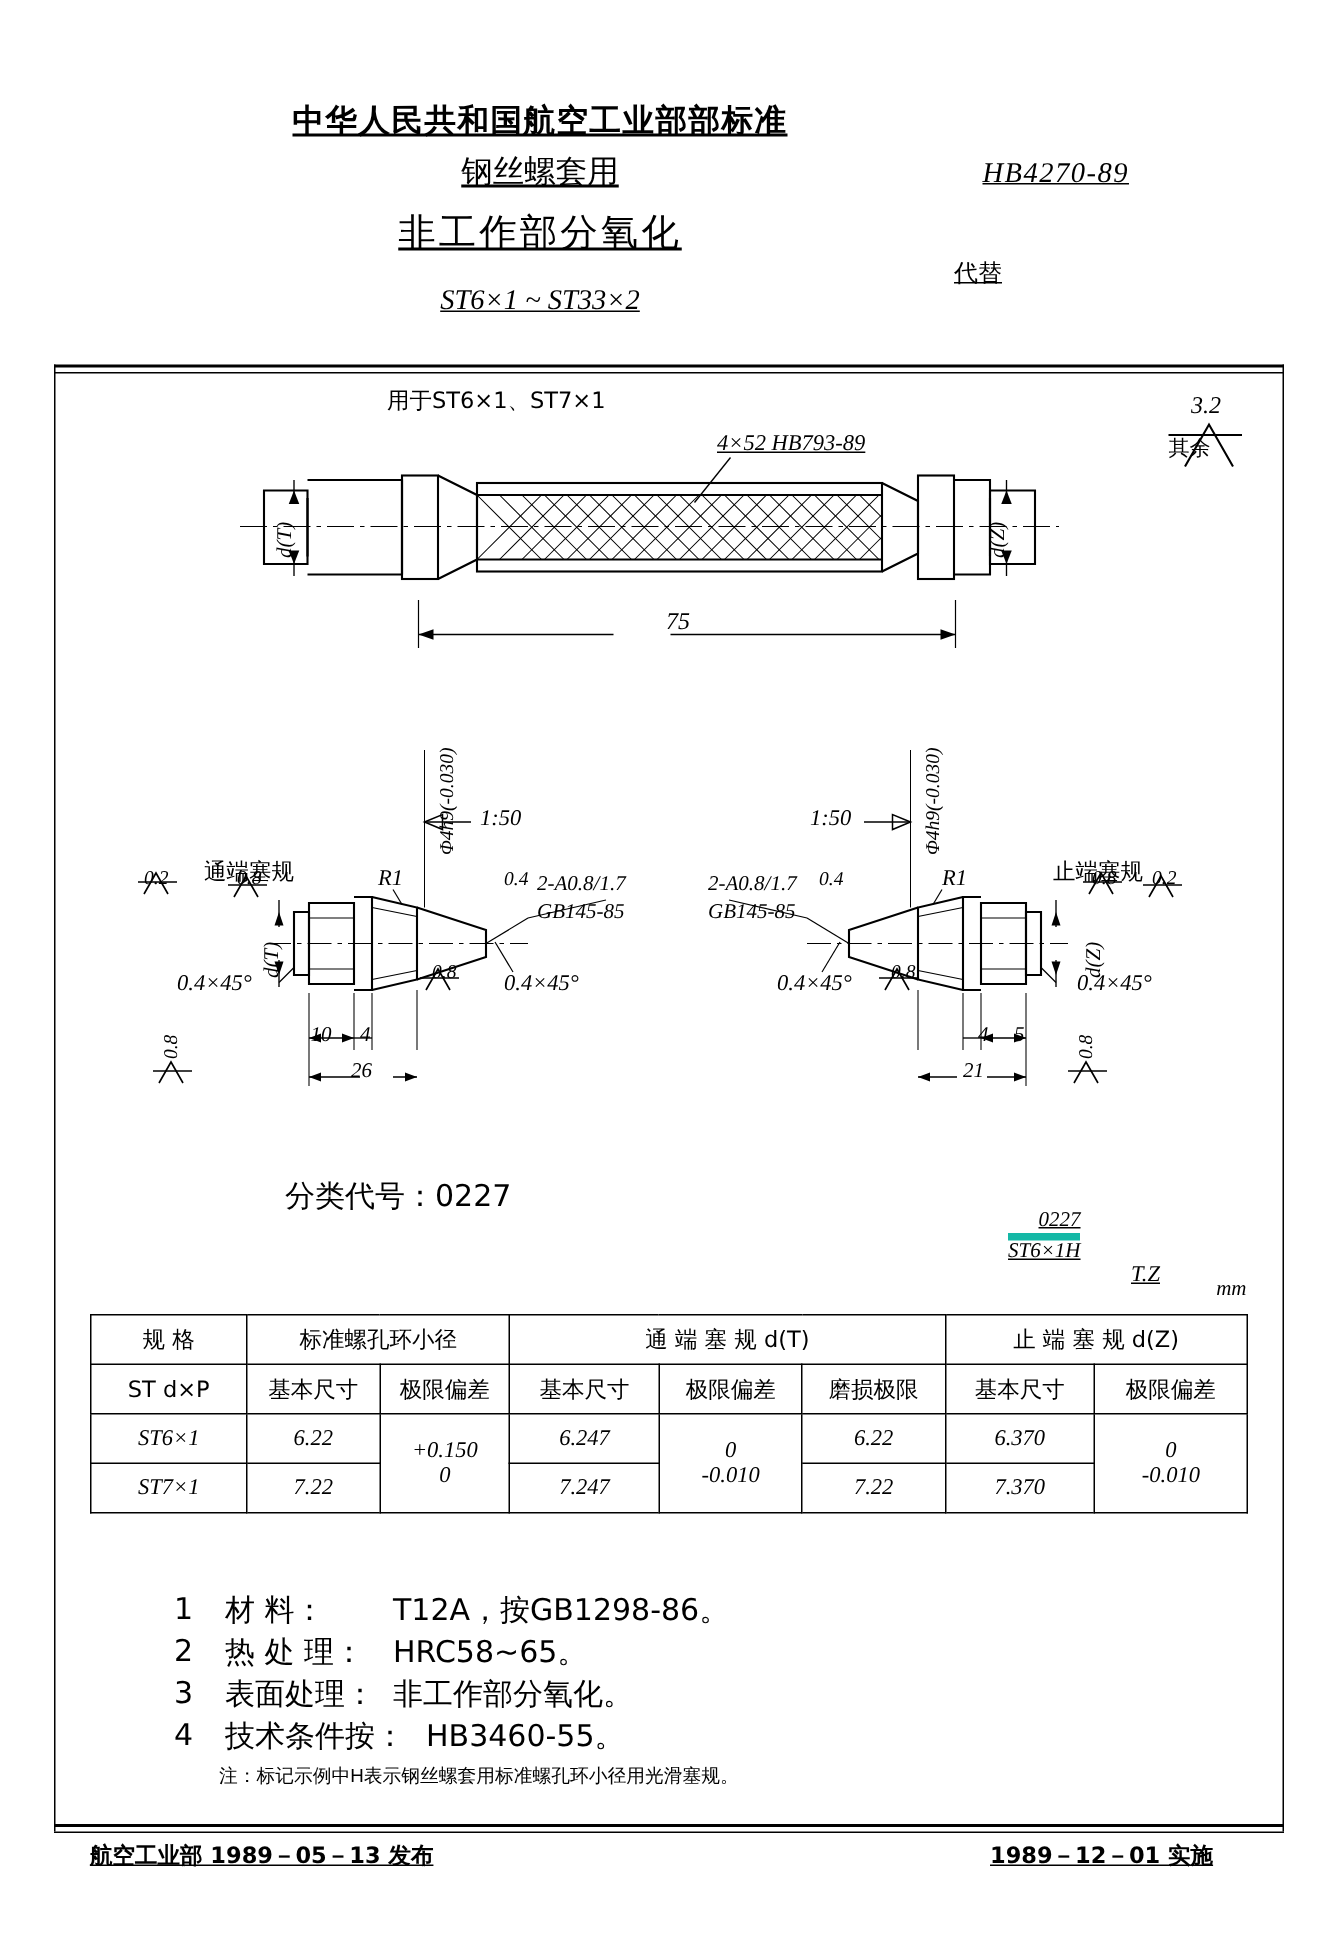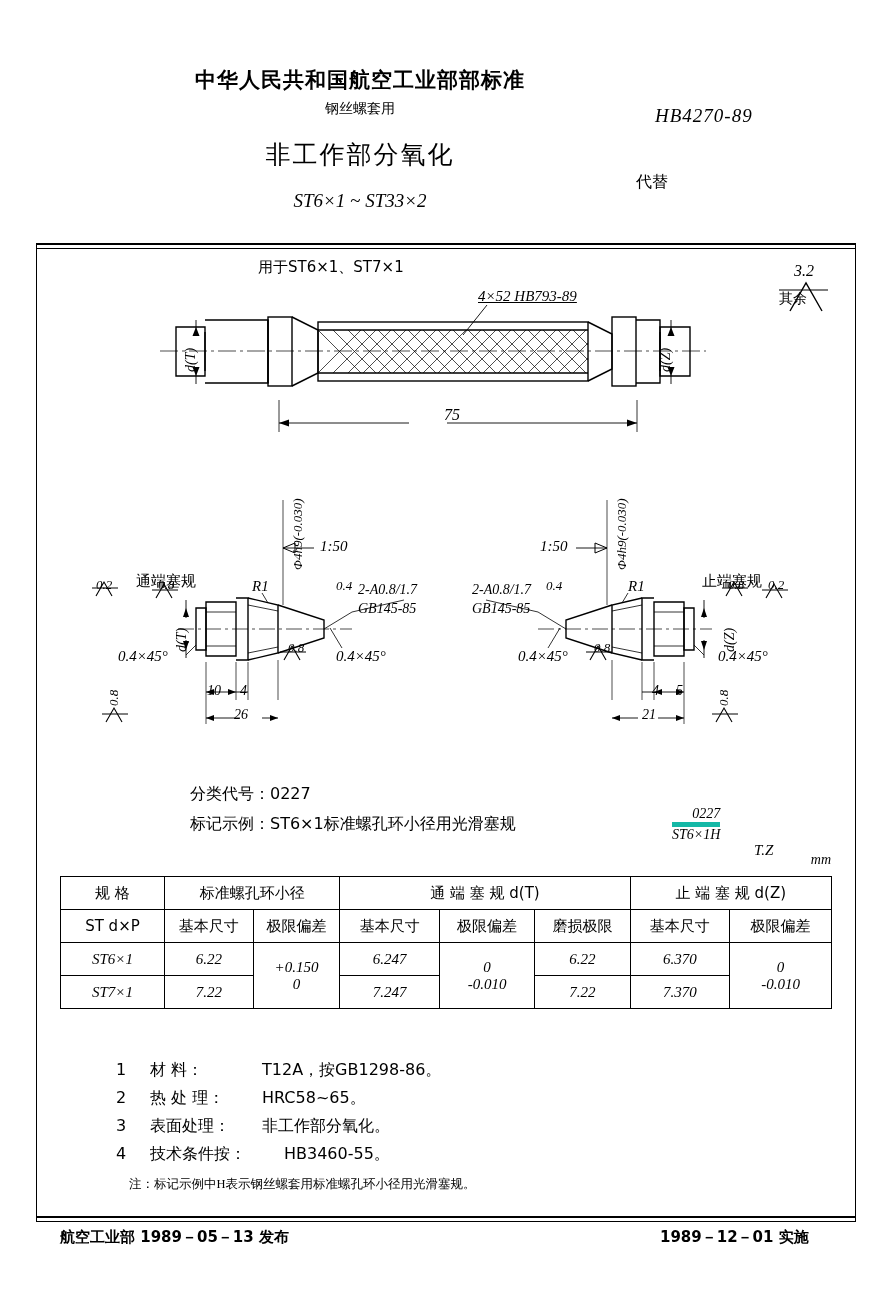--- a/index.html
+++ b/index.html
@@ -5,27 +5,27 @@
   html,body{margin:0;padding:0;background:#fff;}
   body{
     width:891px;height:1306px;position:relative;
     font-family:"Liberation Serif", serif;
     color:#000;
     -webkit-font-smoothing:antialiased;
   }
   .page{position:absolute;left:0;top:0;width:891px;height:1306px;overflow:hidden;}
 
   
-  .abs{position:absolute;}
+  .abs{position:absolute;text-decoration:underline;}
   .ctr{text-align:center;}
   .cn{font-family:"DejaVu Sans", sans-serif;}
 
   
   #hdr-title1{left:150px;top:66px;width:420px;font-size:21px;font-weight:bold;letter-spacing:1px;}
-  #hdr-title2{left:150px;top:100px;width:420px;font-size:14px;text-align:center;}
+  #hdr-title2{left:150px;top:100px;width:420px;font-size:21px;text-align:center;}
   #hdr-title3{left:150px;top:138px;width:420px;font-size:25px;letter-spacing:2px;}
   #hdr-spec{left:150px;top:190px;width:420px;font-size:19px;font-style:italic;}
   #hdr-code{left:655px;top:105px;font-size:19px;font-style:italic;letter-spacing:1px;}
   #hdr-replace{left:636px;top:172px;font-size:16px;}
 
   .rule{position:absolute;background:#000;}
   #rule-top{left:36px;top:243px;width:820px;height:2px;}
   #rule-top2{left:36px;top:248px;width:820px;height:1px;}
   #rule-bottom{left:36px;top:1216px;width:820px;height:2px;}
   #rule-bottom2{left:36px;top:1221px;width:820px;height:1px;}
@@ -43,22 +43,22 @@
   
   #spec-table{position:absolute;left:60px;top:876px;width:772px;border-collapse:collapse;}
   #spec-table td,#spec-table th{
     border:1px solid #000;text-align:center;vertical-align:middle;
     font-size:15px;font-style:italic;font-family:"Liberation Serif",serif;
     padding:3px 2px;height:26px;
   }
   #spec-table th{font-style:normal;font-family:"DejaVu Sans",sans-serif;font-size:15px;font-weight:normal;}
 
   
-  .note{position:absolute;font-family:"DejaVu Sans",sans-serif;font-size:16px;white-space:nowrap;}
-  #note-foot{position:absolute;font-family:Liberation Serif, serif;font-size:12.5px;left:129px;top:1176px;white-space:nowrap;}
+  .note{position:absolute;font-family:"DejaVu Sans",sans-serif;font-size:20px;white-space:nowrap;}
+  #note-foot{position:absolute;font-family:Liberation Sans, sans-serif;font-size:12.5px;left:146px;top:1176px;white-space:nowrap;}
 
   #mm-lbl{position:absolute;right:60px;top:852px;font-size:14px;font-style:italic;}
 
   svg{position:absolute;left:0;top:0;overflow:visible;}
 </style>
 </head>
 <body>
 
 <div class="page">
 
@@ -259,21 +259,20 @@
   <div class="lbl" style="left:718px;top:648px;font-size:15px;">0.4×45°</div>
 
   <div class="lbl" style="left:207px;top:683px;font-size:14px;">10</div>
   <div class="lbl" style="left:240px;top:683px;font-size:14px;">4</div>
   <div class="lbl" style="left:234px;top:707px;font-size:14px;">26</div>
   <div class="lbl" style="left:652px;top:683px;font-size:14px;">4</div>
   <div class="lbl" style="left:676px;top:683px;font-size:14px;">5</div>
   <div class="lbl" style="left:642px;top:707px;font-size:14px;">21</div>
 
   <div class="note" style="left:190px;top:784px;">分类代号：0227</div>
-  <div class="note" style="left:190px;top:814px;">标记示例：ST6×1标准螺孔环小径用光滑塞规</div>
   <div class="abs" style="left:672px;top:806px;text-align:right;font-size:14px;font-style:italic;">
     <div>0227</div>
     <div style="border-top:5px solid #14b8a6;">ST6×1H</div>
   </div>
   <div class="abs" style="left:754px;top:842px;font-size:15px;font-style:italic;">T.Z</div>
   <div id="mm-lbl">mm</div>
 
   <table id="spec-table">
     <colgroup>
       <col style="width:96px">

